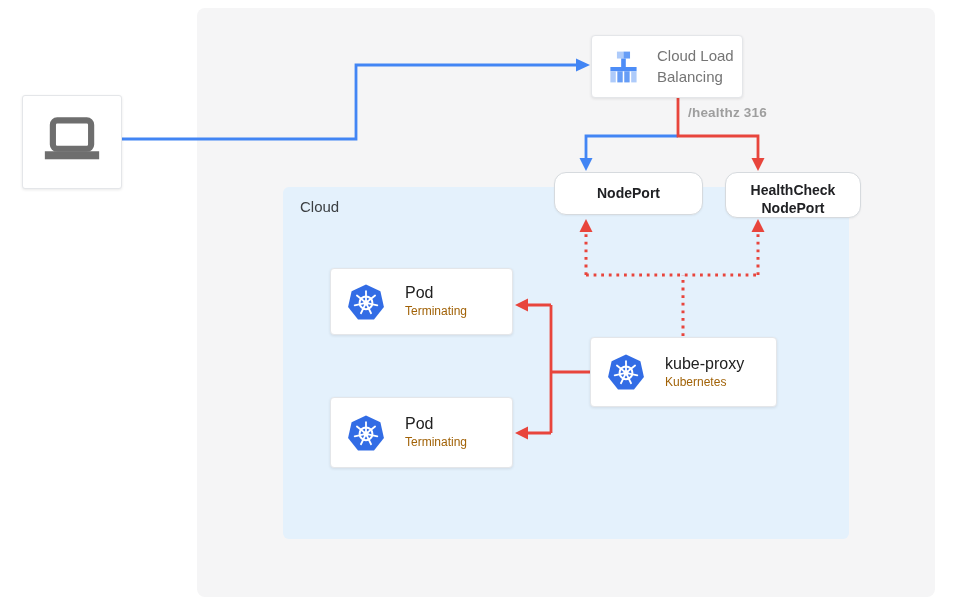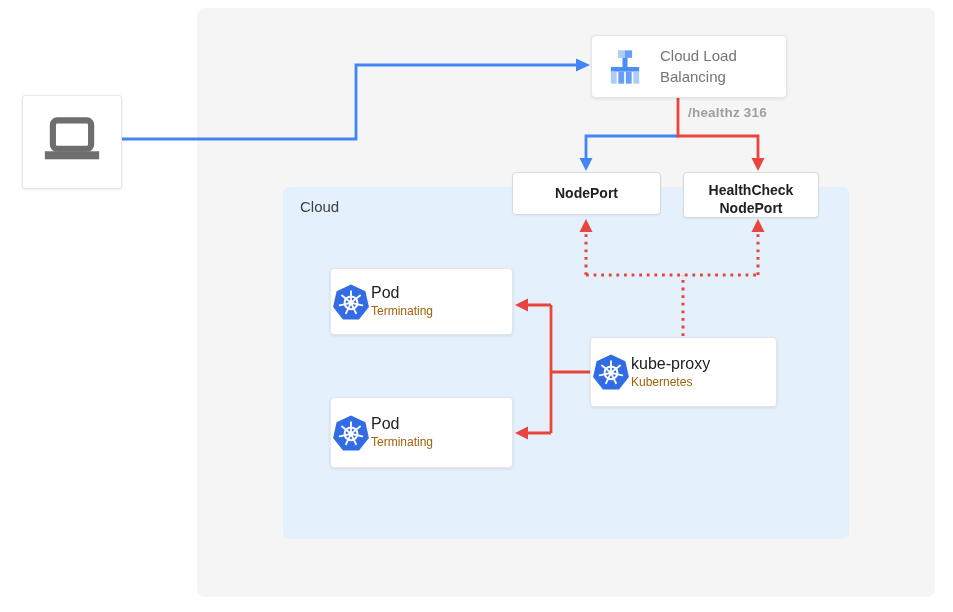--- a/index.html
+++ b/index.html
@@ -47,52 +47,53 @@
     align-items: center;
   }
   .laptop-card {
     left: 22px; top: 95px;
     width: 100px; height: 94px;
     justify-content: center;
     border-radius: 3px;
   }
   .clb-card {
     left: 591px; top: 35px;
-    width: 196px; height: 63px;
+    width: 152px; height: 63px;
     padding-left: 13px;
     gap: 15px;
   }
   .clb-title {
     font-size: 15px;
     color: #757575;
     line-height: 1.35;
     width: 92px;
   }
   .port-card {
     position: absolute;
     background: #ffffff;
     border: 1px solid #d6dade;
-    border-radius: 4px;
+    border-radius: 12px;
     box-sizing: border-box;
     display: flex;
     align-items: center;
     justify-content: center;
     text-align: center;
     font-weight: bold;
     font-size: 14px;
     color: #202124;
     line-height: 1.3;
     box-shadow: 0 1px 2px rgba(0,0,0,0.05);
+    margin-left: 42px;
   }
   .nodeport-card { left: 512px; top: 172px; width: 149px; height: 43px; }
   .hc-card { left: 683px; top: 172px; width: 136px; height: 46px; align-items: flex-end; }
   .pod1-card { left: 330px; top: 268px; width: 183px; height: 67px; }
   .pod2-card { left: 330px; top: 397px; width: 183px; height: 71px; }
   .kp-card   { left: 590px; top: 337px; width: 187px; height: 70px; }
-  .icon-text-card { }
+  .icon-text-card { padding-left: 15px; gap: 19px; }
   .card-text .title {
     font-size: 16px;
     color: #212121;
     line-height: 1.3;
   }
   .card-text .subtitle {
     font-size: 12px;
     color: #a16207;
     line-height: 1.3;
   }

